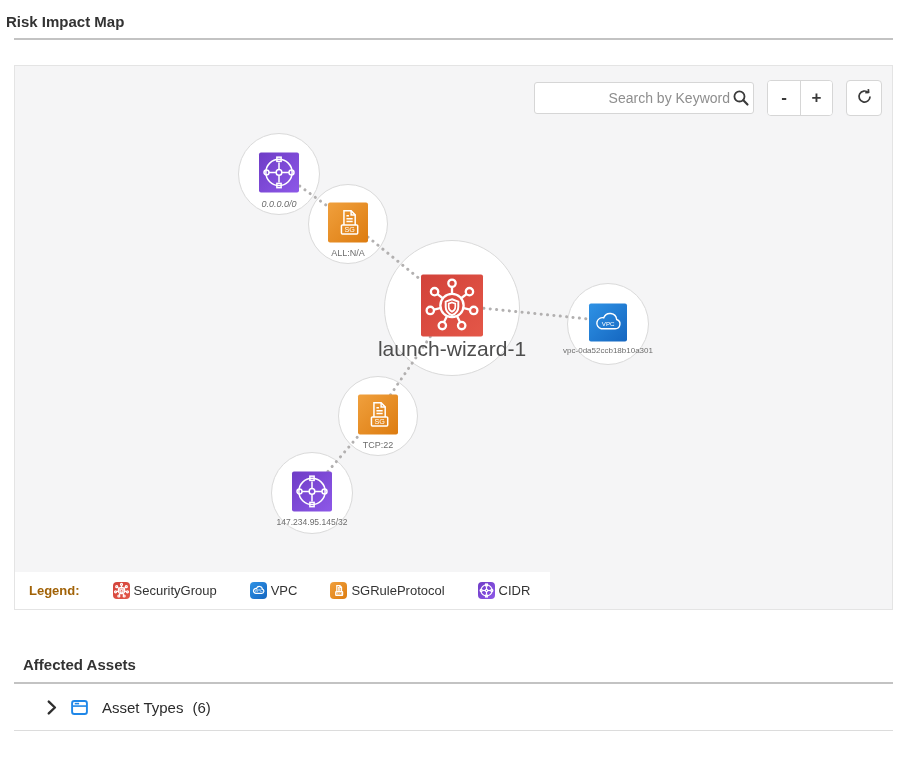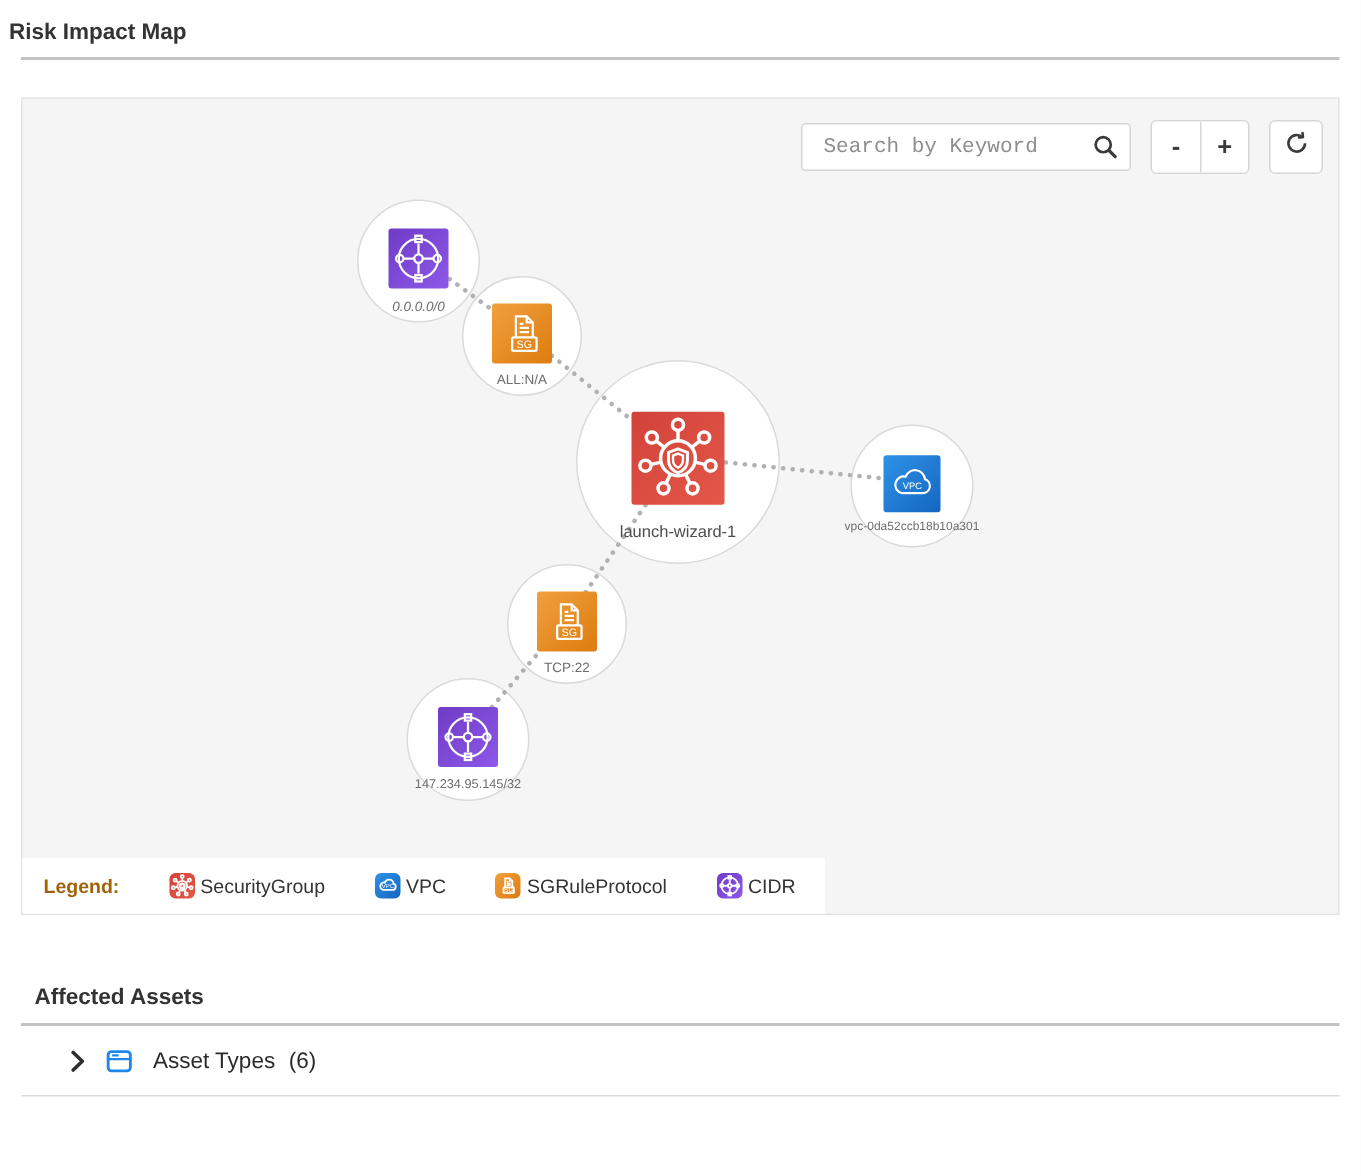--- a/index.html
+++ b/index.html
@@ -17,21 +17,21 @@
   .node-content{position:absolute;}
   .node-icon{position:absolute;left:50%;top:50%;transform:translate(-50%,-54%);border-radius:2px;
     display:flex;align-items:center;justify-content:center;}
   .node-icon svg{width:100%;height:100%;display:block;}
   .node-label{position:absolute;left:50%;transform:translateX(-50%);white-space:nowrap;color:#6d6d6d;}
   
   .map-toolbar{position:absolute;top:14px;right:10px;display:flex;align-items:center;gap:13px;z-index:5;}
   .search-box{display:flex;align-items:center;width:220px;height:32px;background:#fff;
     border:1px solid #d6d6d6;border-radius:3px;box-sizing:border-box;padding:0 10px 0 12px;}
   .search-box input{flex:1;border:none;outline:none;font-size:14px;color:#444;background:transparent;
-    font-family:Liberation Mono, monospace;}
+    font-family:Liberation Sans, sans-serif;text-align:right;}
   .search-box input::placeholder{color:#8e8e8e;}
   .zoom-group{display:flex;height:34px;background:#fff;border:1px solid #d6d6d6;border-radius:4px;overflow:hidden;}
   .zoom-btn{width:32px;display:flex;align-items:center;justify-content:center;font-size:17px;font-weight:bold;
     color:#3a3a3a;background:#fff;border:none;cursor:pointer;}
   .zoom-btn + .zoom-btn{border-left:1px solid #d6d6d6;}
   .refresh-btn{width:34px;height:34px;background:#fff;border:1px solid #d6d6d6;border-radius:4px;
     display:flex;align-items:center;justify-content:center;cursor:pointer;}
   
   .legend{position:absolute;left:0;bottom:0;height:37px;background:#fff;display:flex;align-items:center;
     gap:13px;padding:0 20px 0 14px;z-index:4;}
@@ -148,21 +148,21 @@
               <circle cx="22.0" cy="52.7" r="3.8"></circle>
               <line x1="19.8" y1="34.8" x2="13.5" y2="36.2"></line>
               <circle cx="9.6" cy="37.1" r="3.8"></circle>
               <line x1="22.2" y1="24.2" x2="17.1" y2="20.2"></line>
               <circle cx="14.0" cy="17.7" r="3.8"></circle>
               <path d="M32 25.5 L38.5 28 V33.5 C38.5 38.5 34.5 41 32 42 C29.5 41 25.5 38.5 25.5 33.5 V28 Z" stroke-width="2.04"></path>
               <path d="M32 28.8 L35.4 30.1 V33.4 C35.4 36.2 33.4 37.8 32 38.5 C30.6 37.8 28.6 36.2 28.6 33.4 V30.1 Z" stroke-width="1.68"></path>
             </g>
           </svg>
         </div>
-        <div class="node-label" style="font-size: 11px; bottom: 15px; color: rgb(77, 77, 77);">launch-wizard-1</div>
+        <div class="node-label" style="font-size: 21px; bottom: 15px; color: rgb(77, 77, 77);">launch-wizard-1</div>
       </div>
       <div class="node-content" style="left: 552px; top: 217px; width: 82px; height: 82px; pointer-events: auto; cursor: pointer;">
         <div class="node-icon" style="width: 38px; height: 38px; background: linear-gradient(135deg, rgb(46, 146, 229), rgb(21, 102, 192));">
           <svg viewBox="0 0 64 64">
             <g stroke="#fff" fill="none" stroke-width="2.4">
               <path d="M20.5 42.5 H44 a8 8 0 0 0 2.6 -15.6 11.3 11.3 0 0 0 -21.8 -2.8 8.6 8.6 0 0 0 -4.3 18.4 Z"></path>
               <text x="32.4" y="38.2" font-size="10.5" fill="#fff" stroke="none" text-anchor="middle" font-family="Liberation Sans, sans-serif">VPC</text>
             </g>
           </svg>
         </div>

